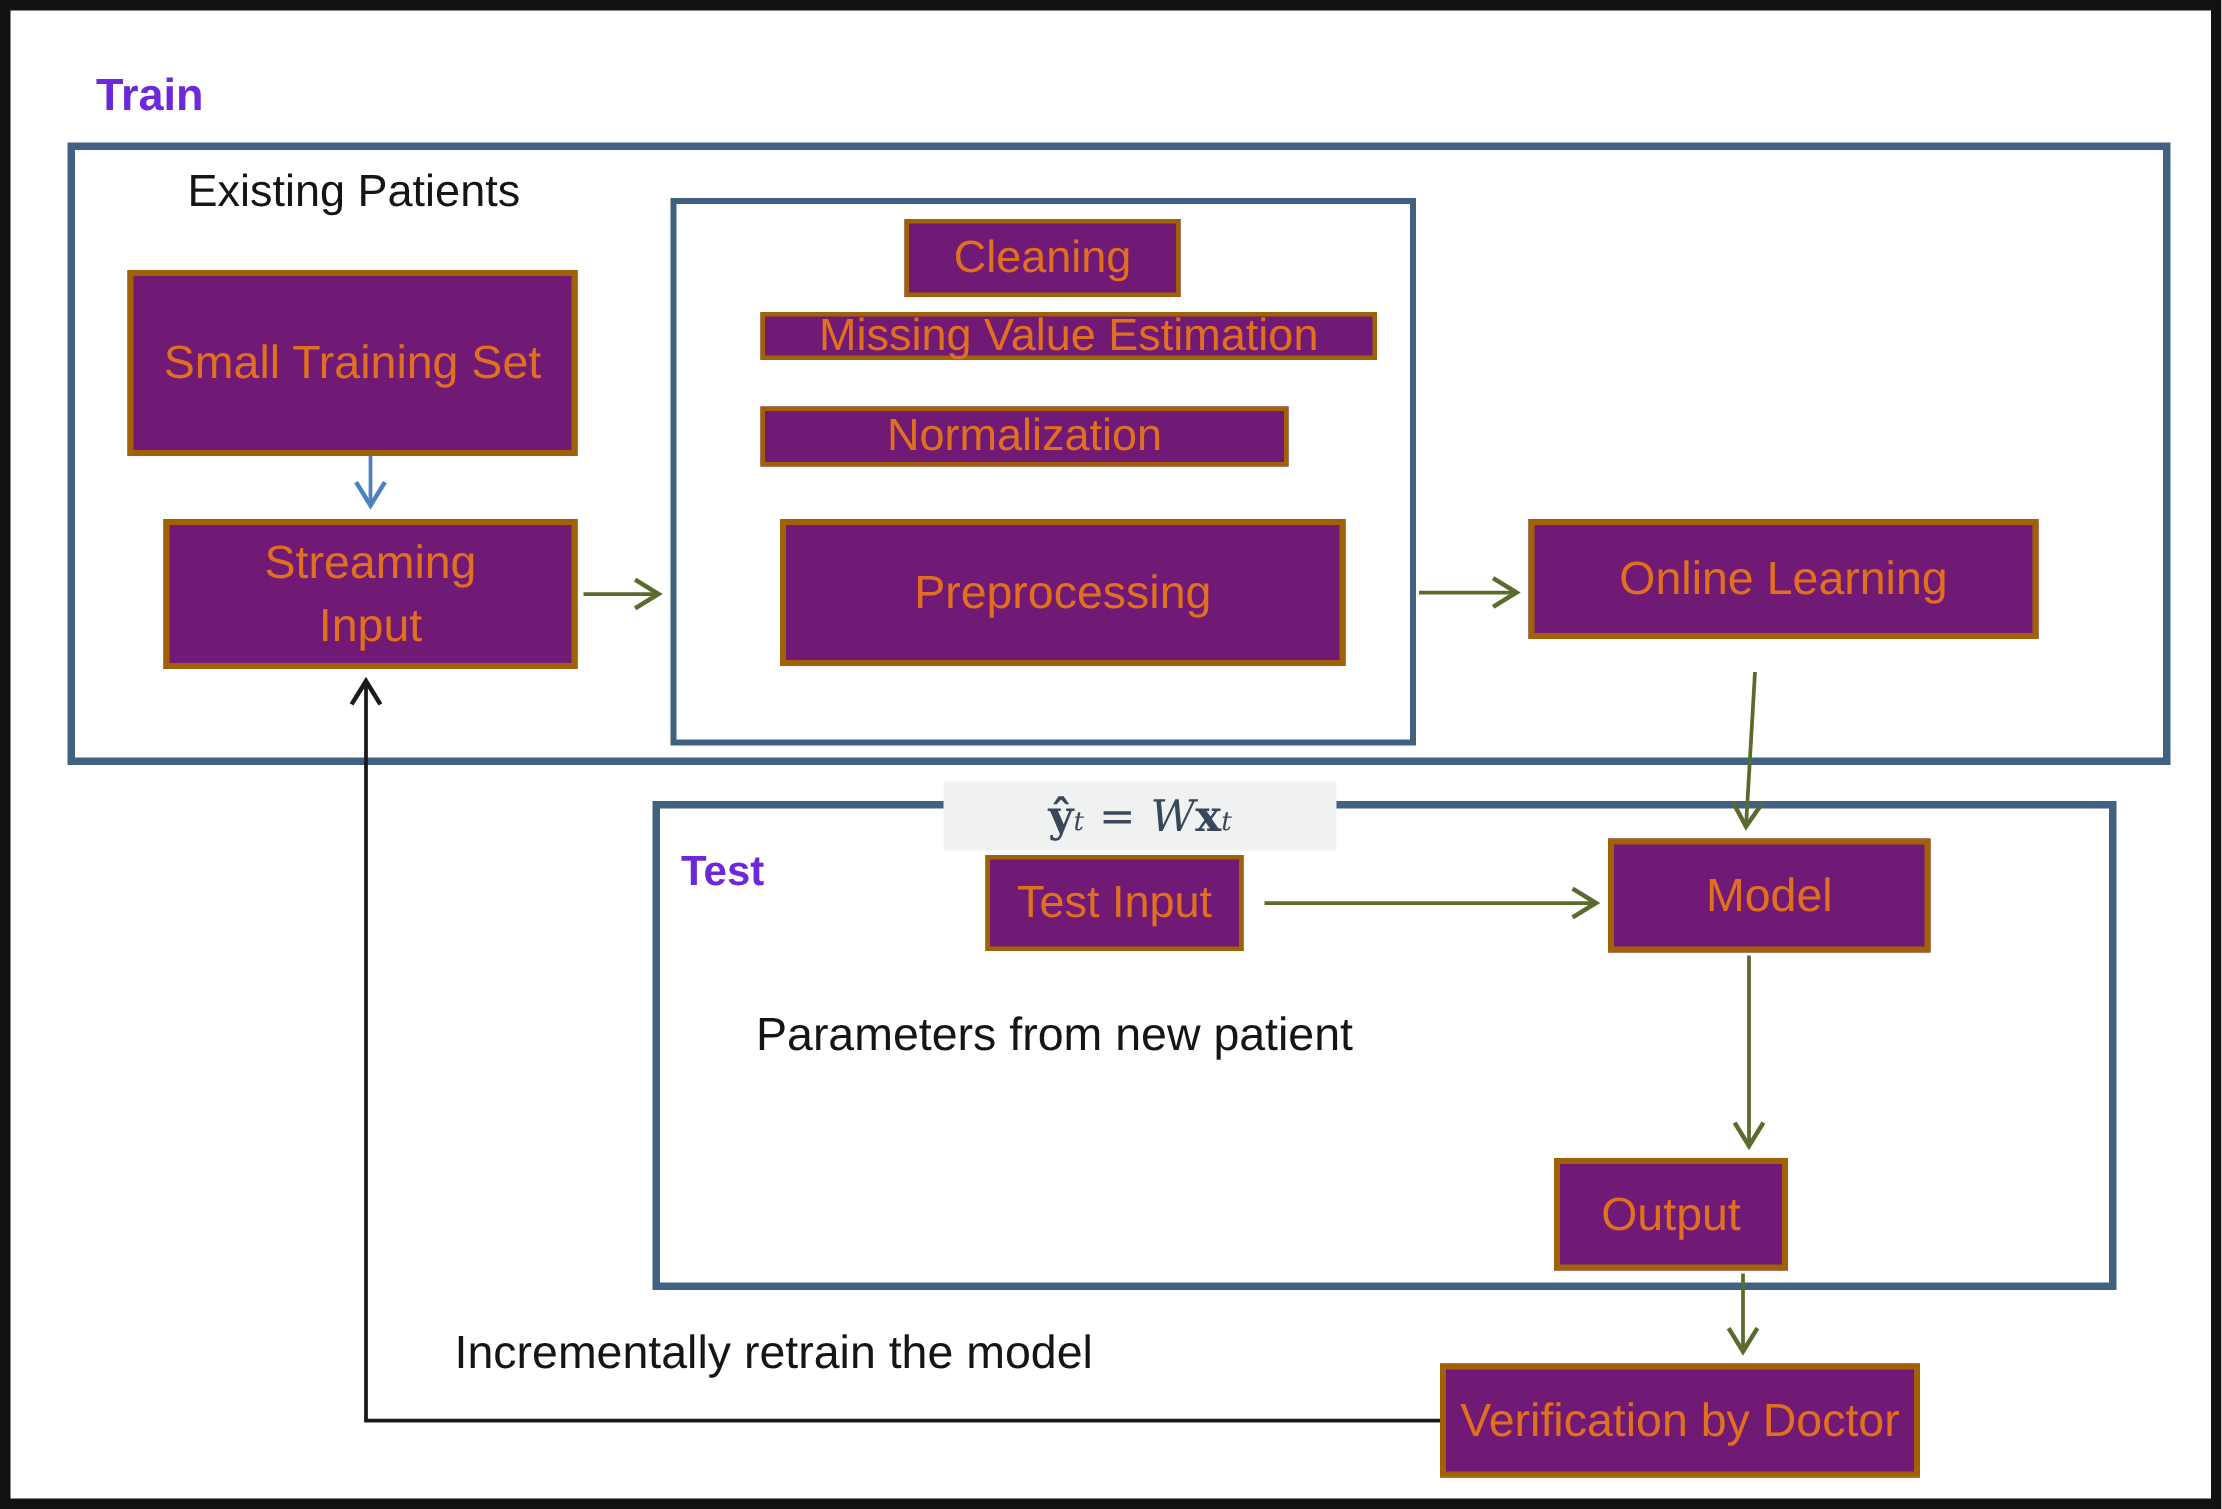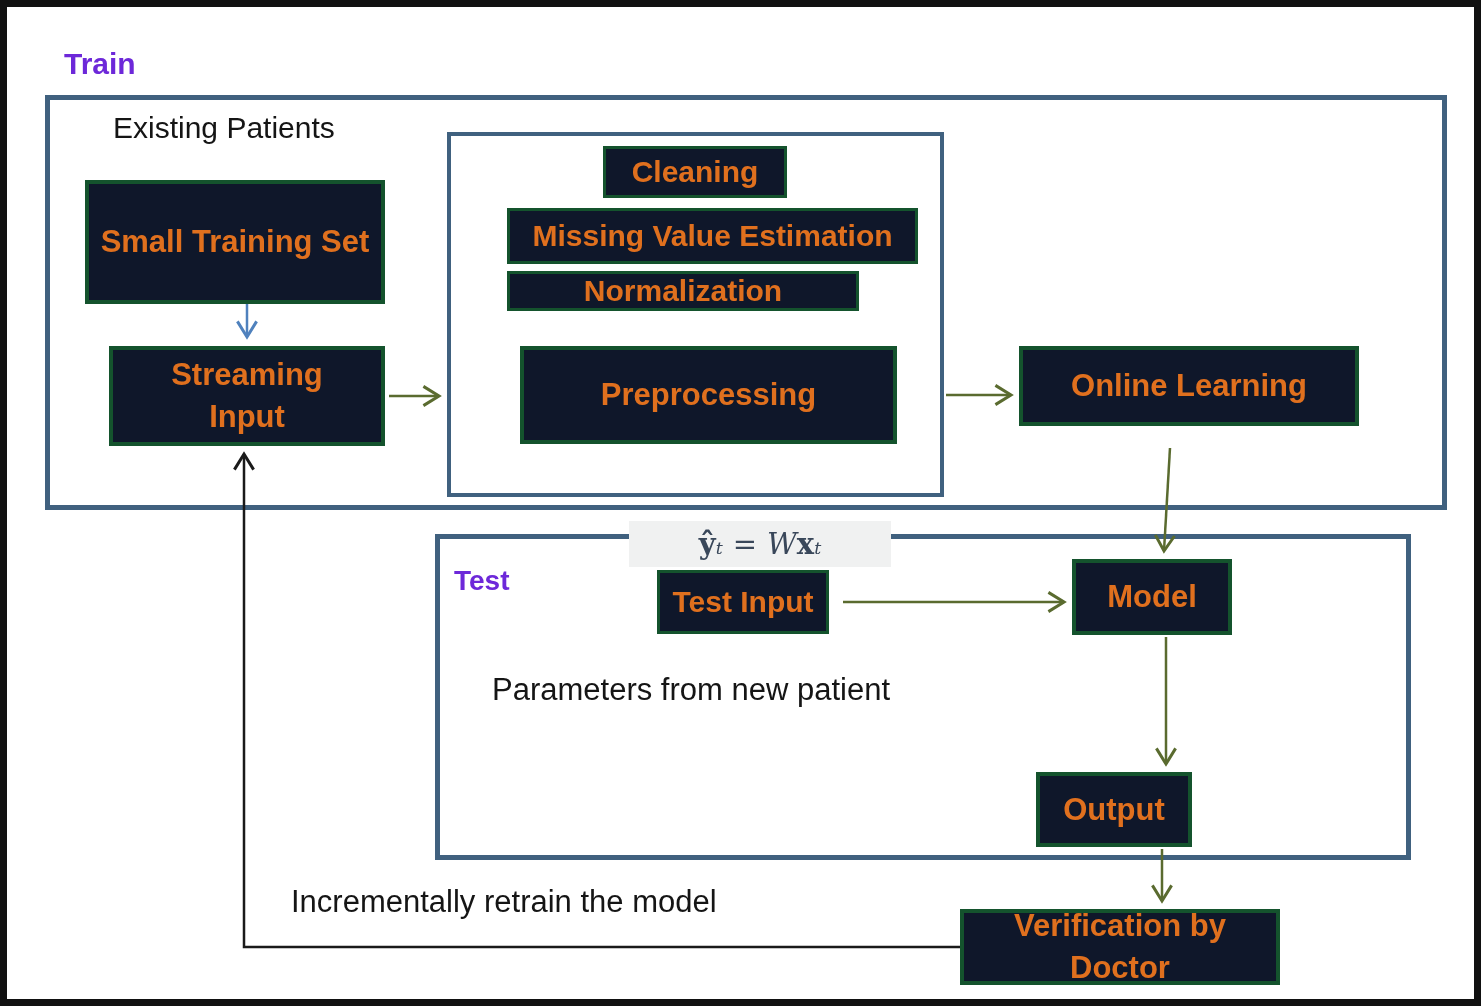--- a/index.html
+++ b/index.html
@@ -5,27 +5,27 @@
   html,body{margin:0;padding:0;background:#ffffff;}
   #canvas{
     position:relative;width:1481px;height:1006px;box-sizing:border-box;
     border:7px solid #111111;background:#ffffff;
     font-family:"Liberation Sans",sans-serif;overflow:hidden;
   }
   .container{position:absolute;box-sizing:border-box;border:5px solid #40617f;z-index:1;}
   .container.thin{border-width:4px;}
   #arrow-layer{position:absolute;left:0;top:0;z-index:2;}
   .node{
-    position:absolute;box-sizing:border-box;border:4px solid #14532d;background:#0f172a;
+    position:absolute;box-sizing:border-box;border:4px solid #a16207;background:#701a75;
     color:#e0701e;display:flex;align-items:center;justify-content:center;
-    text-align:center;font-size:31px;line-height:1.35;z-index:3;font-weight:bold;
+    text-align:center;font-size:31px;line-height:1.35;z-index:3;
   }
   .node.small{font-size:30px;border-width:3px;}
   .section-label{position:absolute;color:#6d28d9;font-weight:bold;font-size:30px;z-index:4;}
-  .note{position:absolute;color:#151515;font-size:31px;white-space:nowrap;z-index:4;}
+  .note{position:absolute;color:#151515;font-size:31px;white-space:nowrap;z-index:4;margin-left:12px;}
   .formula{
     position:absolute;left:622px;top:514px;width:262px;height:46px;
     background:#f0f1f1;color:#39475a;font-family:"DejaVu Serif",serif;
     font-size:29px;display:flex;align-items:center;justify-content:center;z-index:5;
   }
   .formula .f-b{font-weight:bold;}
   .formula .f-i{font-style:italic;}
   .formula .f-eq{margin:0 10px;}
   .formula sub{font-size:0.6em;font-style:italic;position:relative;top:4px;}
   .wrap-narrow{display:inline-block;width:180px;}
@@ -78,37 +78,37 @@
 
   <div class="node" style="left:78px;top:153px;width:300px;height:124px;margin-top:20px;">
     <span>Small Training Set</span>
   </div>
   <div class="node" style="left:102px;top:339px;width:276px;height:100px;">
     <span class="wrap-narrow">Streaming Input</span>
   </div>
   <div class="node small" style="left:596px;top:139px;width:184px;height:52px;">
     <span>Cleaning</span>
   </div>
-  <div class="node small" style="left:500px;top:201px;width:411px;height:56px;">
+  <div class="node small" style="left:500px;top:201px;width:411px;height:32px;">
     <span>Missing Value Estimation</span>
   </div>
   <div class="node small" style="left:500px;top:264px;width:352px;height:40px;">
     <span>Normalization</span>
   </div>
   <div class="node" style="left:513px;top:339px;width:377px;height:98px;">
     <span>Preprocessing</span>
   </div>
   <div class="node" style="left:1012px;top:339px;width:340px;height:80px;">
     <span>Online Learning</span>
   </div>
 
   <div class="node small" style="left:650px;top:563px;width:172px;height:64px;">
     <span>Test Input</span>
   </div>
-  <div class="node" style="left:1065px;top:552px;width:160px;height:76px;">
+  <div class="node" style="left:1065px;top:552px;width:215px;height:76px;">
     <span>Model</span>
   </div>
   <div class="node" style="left:1029px;top:765px;width:156px;height:75px;">
     <span>Output</span>
   </div>
 
   <div class="node" style="left:953px;top:902px;width:320px;height:76px;">
     <span>Verification by Doctor</span>
   </div>
 

